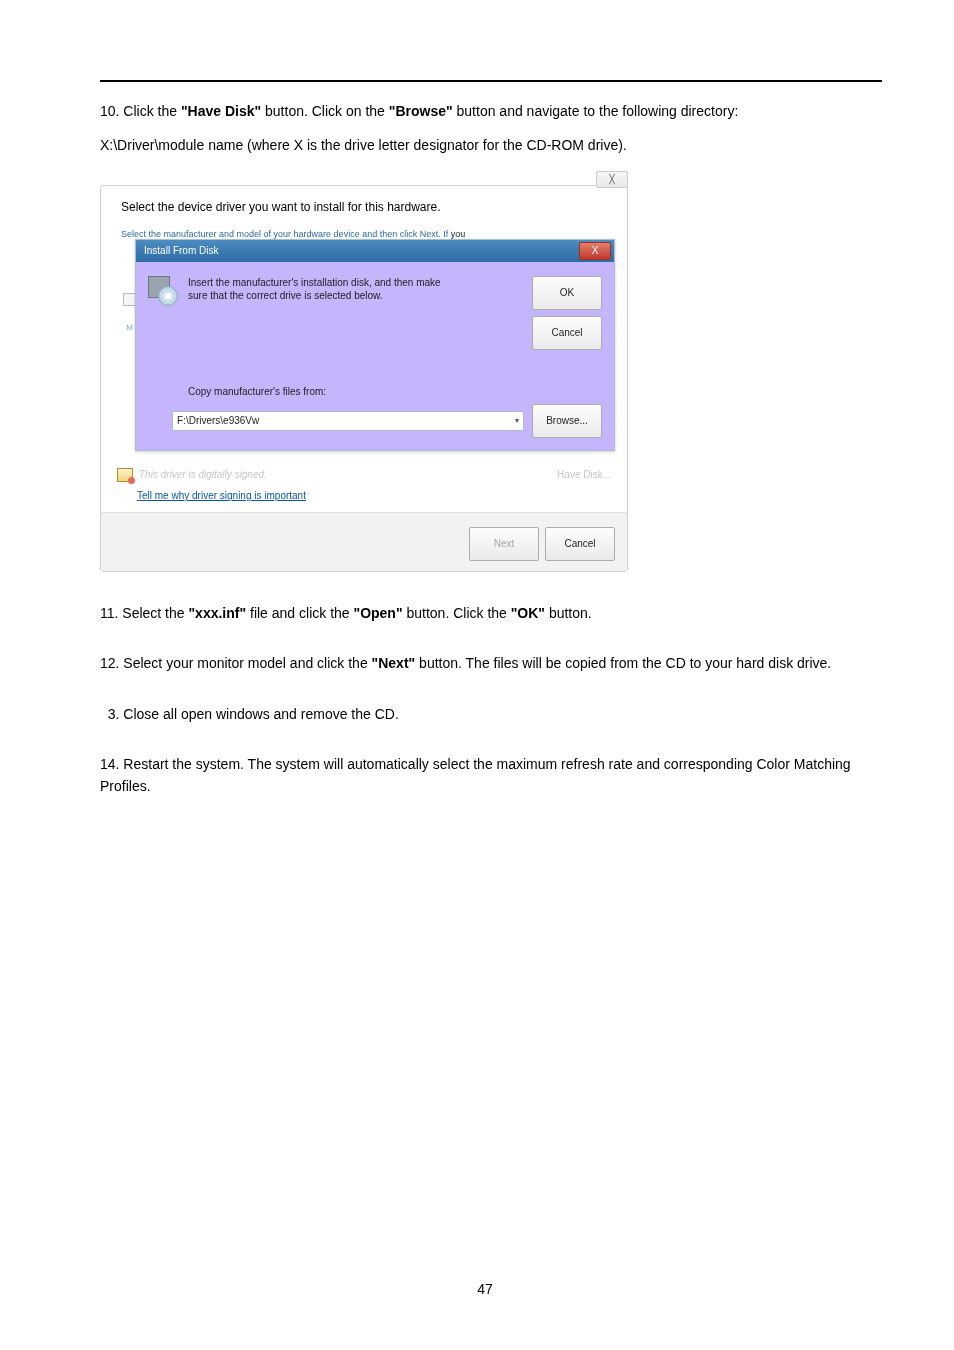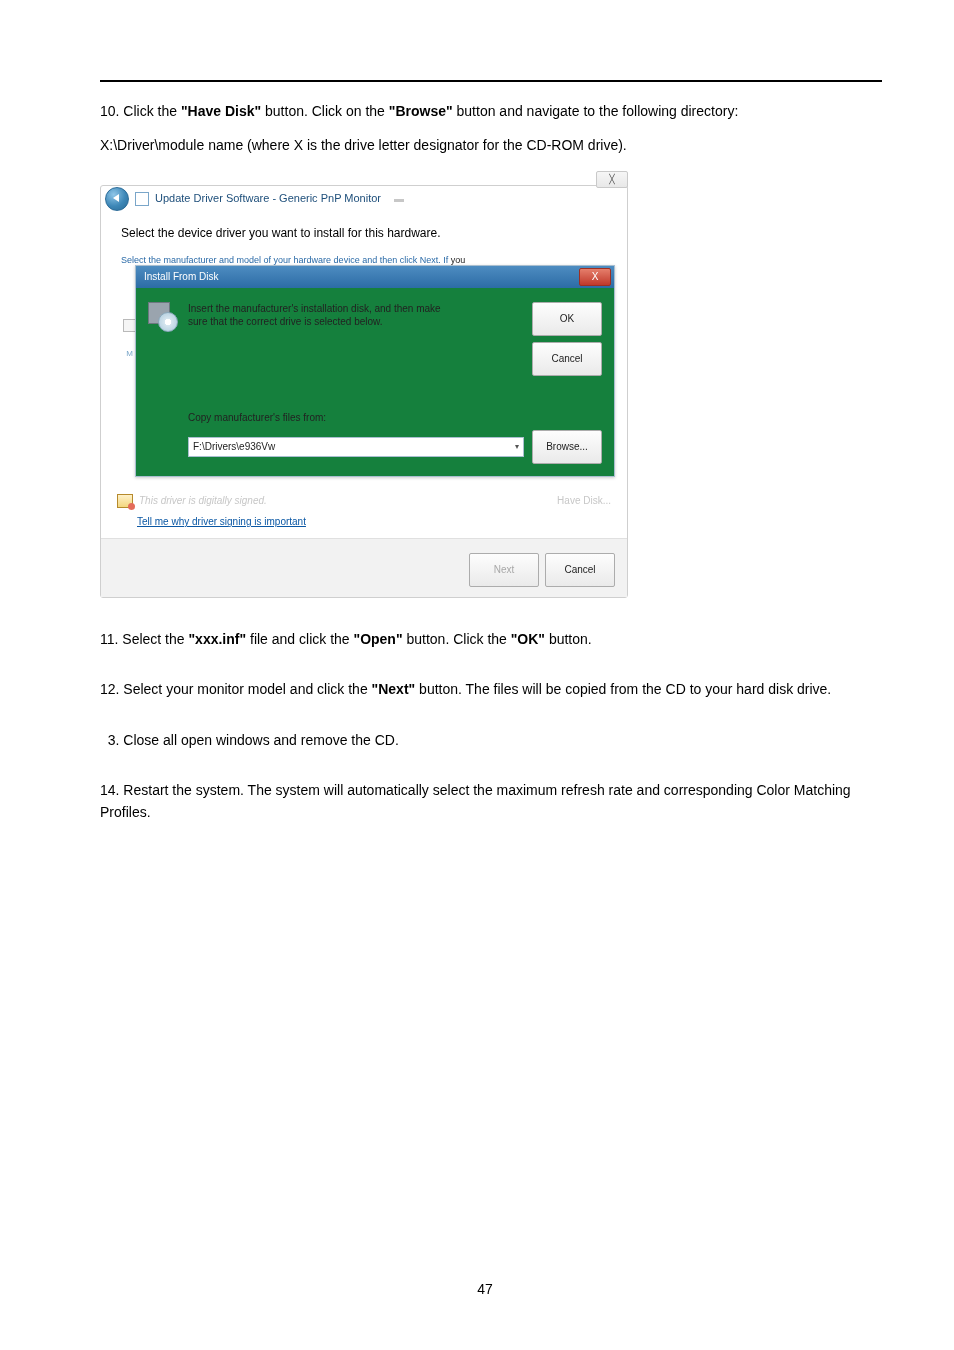--- a/index.html
+++ b/index.html
@@ -121,21 +121,21 @@
     font-size: 9px;
     margin-top: 10px;
     white-space: nowrap;
     overflow: hidden;
   }
   .tiny-cut .tail { color: #222; }
   
   .ifd {
     position: relative;
     border: 1px solid #a9bfd0;
-    background: #15803d;
+    background: #c4b5fd;
     box-shadow: 0 1px 3px rgba(0,0,0,.2);
     margin-top: 0;
     width: 478px;
     margin-left: -4px;
   }
   .ifd-title {
     height: 22px;
     background: linear-gradient(#4d8cc1,#2c6ca5);
     color: #fff;
     font-size: 10px;
@@ -202,21 +202,21 @@
     align-items: center;
     justify-content: center;
     box-sizing: border-box;
     padding: 16px 10px;
   }
   .ifd-copy { margin-top: 34px; margin-left: 40px; }
   .path-row {
     display: flex;
     align-items: center;
     margin-top: 4px;
-    margin-left: 40px;
+    margin-left: 24px;
     gap: 8px;
   }
   .path-input {
     flex: 1;
     height: 18px;
     border: 1px solid #a9bfd0;
     padding: 0 4px;
     font-size: 10px;
     display: flex;
     align-items: center;
@@ -292,28 +292,20 @@
   <p class="body-text">
     <span>10. Click the </span><b>"Have Disk"</b><span> button. Click on the </span><b>"Browse"</b><span> button and navigate to the following directory:</span>
   </p>
   <p class="body-text">X:\Driver\module name   (where X is the drive letter designator for the CD-ROM drive).</p>
 
   <div class="ss-wrap">
     <div class="ss-topghost"></div>
     <div class="ss-close">╳</div>
 
     <div class="ss-window">
-      <div class="ss-header">
-        <div class="nav-back"></div>
-        <div class="item-icon"></div>
-        <div class="addr">
-          <span>Update Driver Software - Generic PnP Monitor</span>
-          <span class="ghost">▬</span>
-        </div>
-      </div>
 
       <div class="ss-content">
         <div class="heading-blue">Select the device driver you want to install for this hardware.</div>
 
         <div class="tiny-cut">
           <span>Select the manufacturer and model of your hardware device and then click Next. If </span><span class="tail">you</span>
         </div>
 
         <div class="ifd-outer">
           <div class="left-ghosts">

